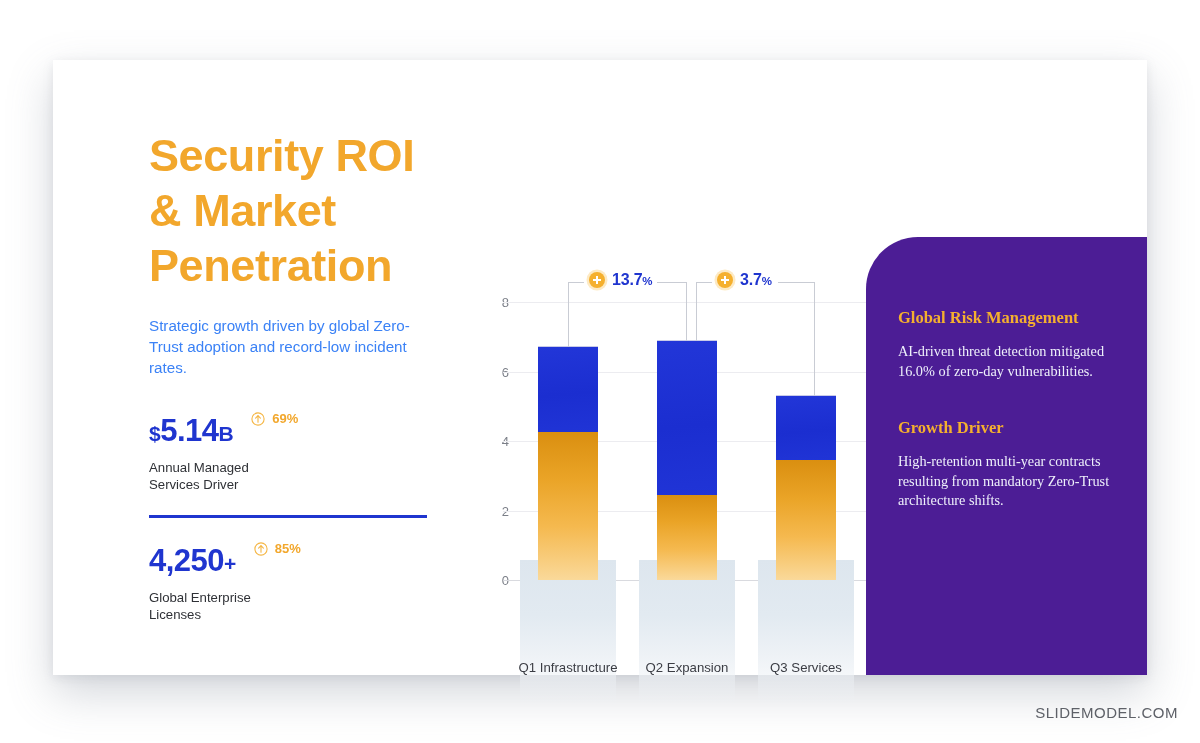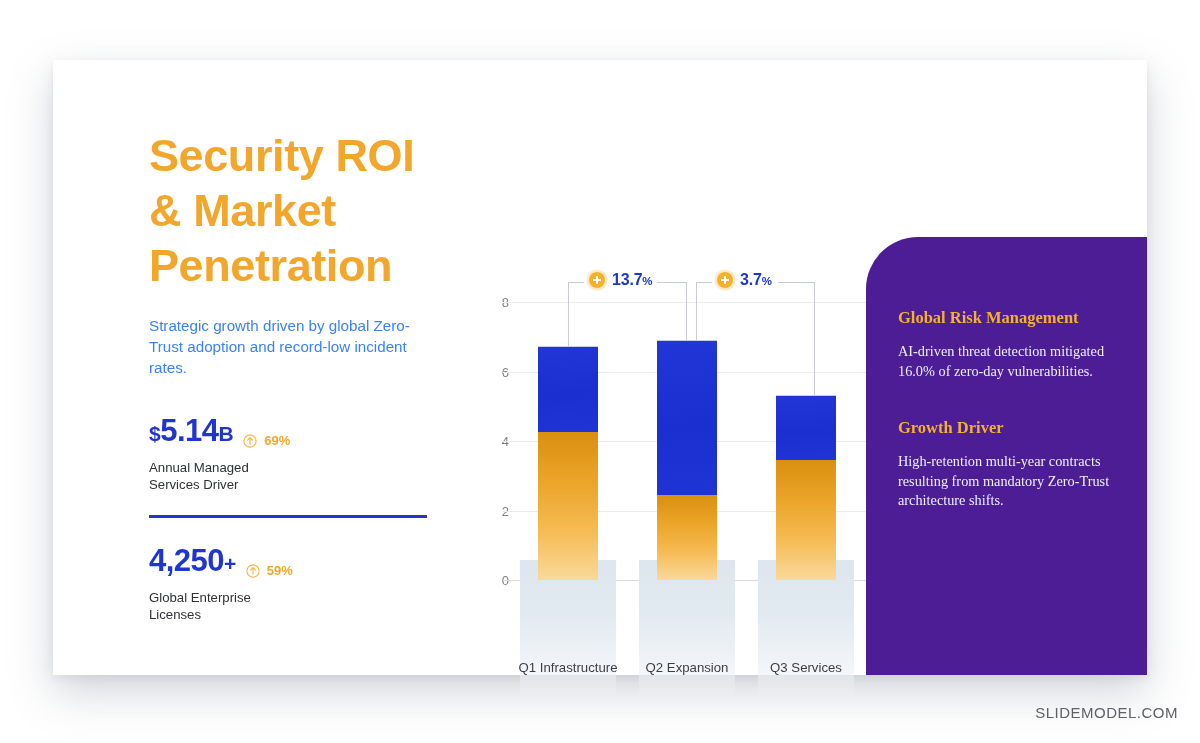--- a/index.html
+++ b/index.html
@@ -61,22 +61,22 @@
     color: #3b82f6;
     width: 285px;
   }
 
   
   .kpi-block { margin-top: 26px; }
   #kpi-block-1 { margin-top: 36px; }
 
   .kpi-row {
     display: flex;
-    align-items: flex-end;
-    gap: 10px;
+    align-items: flex-start;
+    gap: 18px;
     margin-top: 24px;
   }
 
   .kpi-value {
     font-size: 31px;
     font-weight: 700;
     color: #1f35cf;
     letter-spacing: -0.5px;
     line-height: 34px;
   }
@@ -319,21 +319,21 @@
     <div class="kpi-block">
       <div class="kpi-row">
         <div class="kpi-value"><span class="prefix"></span><span>4,250</span><span class="unit">+</span></div>
         <div class="kpi-delta">
           <span class="delta-arrow-icon">
             <svg width="14" height="14" viewBox="0 0 14 14">
               <circle cx="7" cy="7" r="6.1" fill="none" stroke="#f5b644" stroke-width="1.1"></circle>
               <path d="M7 3.6 L7 10.2 M7 3.6 L4.6 6.1 M7 3.6 L9.4 6.1" fill="none" stroke="#f5b644" stroke-width="1.1" stroke-linecap="round"></path>
             </svg>
           </span>
-          <span>59%</span>
+          <span>85%</span>
         </div>
       </div>
       <div class="kpi-label">
         <div>Global Enterprise</div>
         <div>Licenses</div>
       </div>
     </div>
   </div>
 
   <div id="chart-area">

